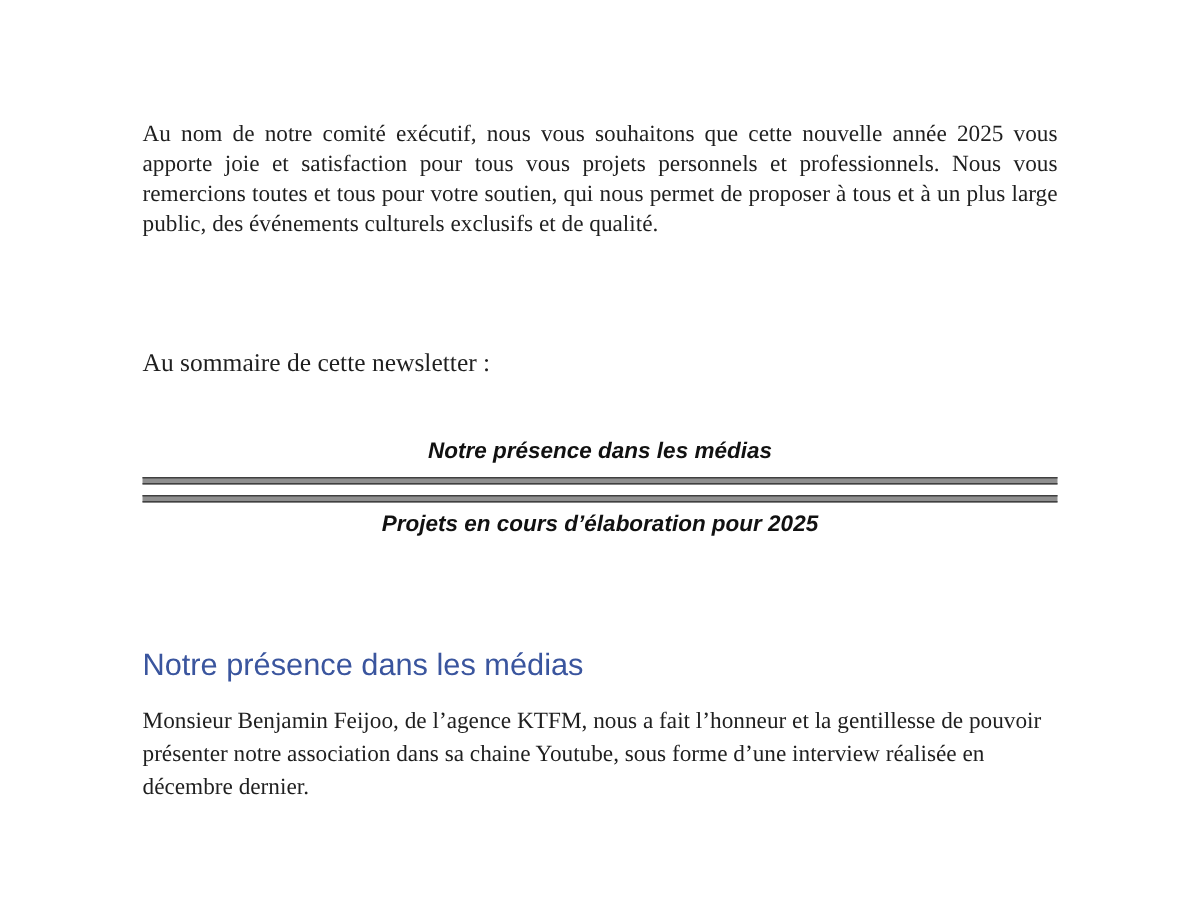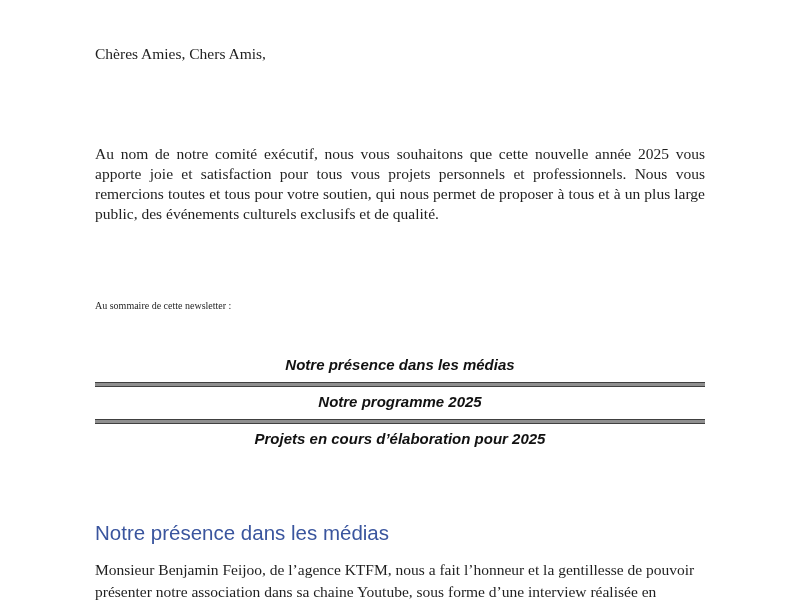--- a/index.html
+++ b/index.html
@@ -28,21 +28,21 @@
     line-height: 20px;
   }
   .intro-paragraph {
     margin-top: 80px;
     font-size: 15.5px;
     line-height: 20px;
     text-align: justify;
   }
   .summary-label {
     margin-top: 72px;
-    font-size: 10px;
+    font-size: 17px;
     line-height: 20px;
   }
   .toc {
     margin-top: 39px;
     text-align: center;
     font-family: "Liberation Sans", "DejaVu Sans", sans-serif;
     font-weight: bold;
     font-style: italic;
     font-size: 15px;
     color: #111111;
@@ -71,30 +71,28 @@
     line-height: 22px;
     text-align: left;
   }
 </style>
 </head>
 <body>
 
 <div class="page">
   <div class="content">
 
-    <p class="salutation">Chères Amies, Chers Amis,</p>
 
     <p class="intro-paragraph">Au nom de notre comité exécutif, nous vous souhaitons que cette nouvelle année 2025 vous apporte joie et satisfaction pour tous vous projets personnels et professionnels. Nous vous remercions toutes et tous pour votre soutien, qui nous permet de proposer à tous et à un plus large public, des événements culturels exclusifs et de qualité.</p>
 
     <p class="summary-label">Au sommaire de cette newsletter :</p>
 
     <div class="toc">
       <div class="toc-item">Notre présence dans les médias</div>
       <div class="toc-rule"></div>
-      <div class="toc-item">Notre programme 2025</div>
       <div class="toc-rule"></div>
       <div class="toc-item">Projets en cours d’élaboration pour 2025</div>
     </div>
 
     <h1 class="section-heading">Notre présence dans les médias</h1>
 
     <p class="section-body">Monsieur Benjamin Feijoo, de l’agence KTFM, nous a fait l’honneur et la gentillesse de pouvoir présenter notre association dans sa chaine Youtube, sous forme d’une interview réalisée en décembre dernier.</p>
 
   </div>
 </div>

